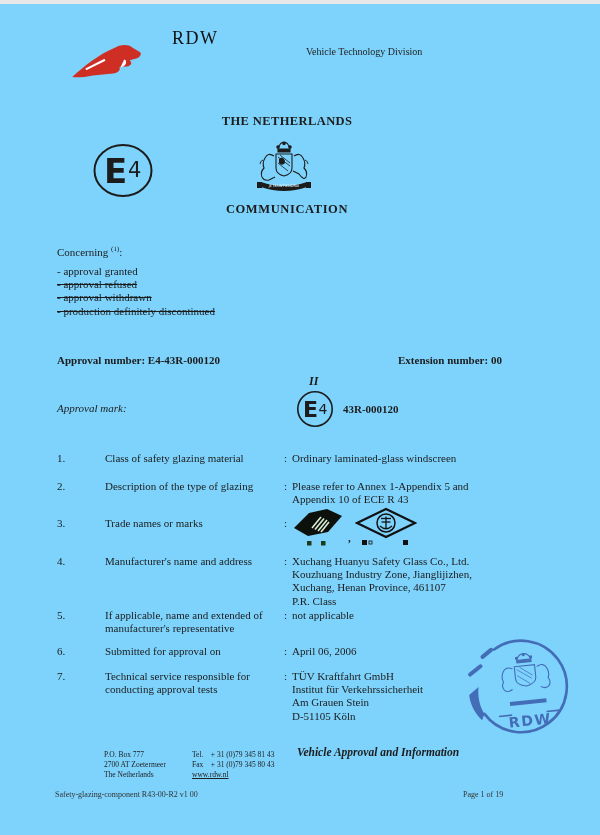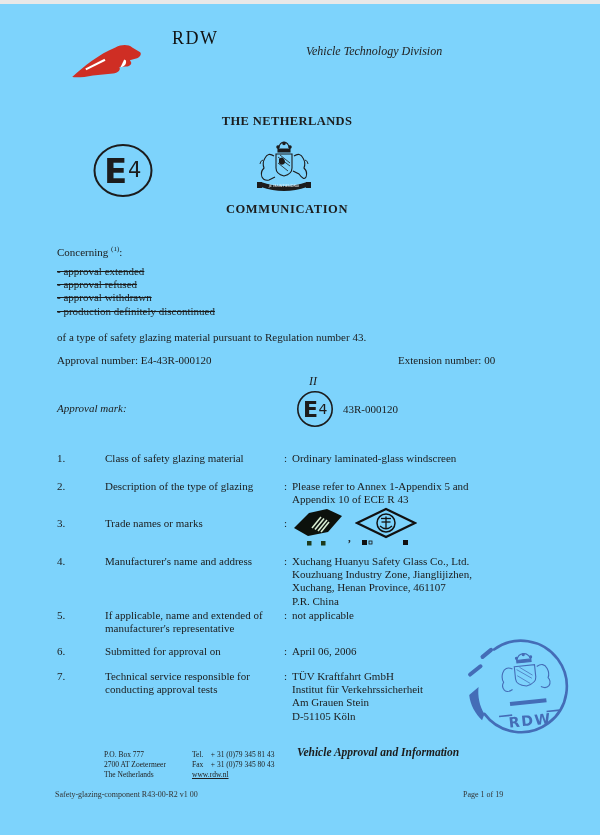--- a/index.html
+++ b/index.html
@@ -3,25 +3,25 @@
 <meta charset="utf-8">
 <style>
   html,body{margin:0;padding:0;background:#e8e8e8;}
   .page{
     position:relative;width:600px;height:835px;background:#7dd3fc;
     margin:4px auto;overflow:hidden;
     font-family:"Liberation Serif","DejaVu Serif",serif;
     color:#1c1c1c;font-size:11px;line-height:13.2px;
   }
   .abs{position:absolute;}
-  .bold{font-weight:normal;}
+  .bold{font-weight:bold;}
   .italic{font-style:italic;}
   .pre{white-space:pre;text-align:center;}
   .brand{font-size:18px;letter-spacing:1.5px;color:#111;}
-  .division{font-size:12px;color:#222;font-style:italic;}
+  .division{font-size:10px;color:#222;}
   .country{left:0;width:574px;text-align:center;font-weight:bold;font-size:12.5px;letter-spacing:.4px;}
   .native{left:0;width:574px;text-align:center;font-size:11px;letter-spacing:3px;}
   .communication{left:0;width:574px;text-align:center;font-weight:bold;font-size:12.5px;letter-spacing:.6px;}
   .struck{text-decoration:line-through;}
   .sup{font-size:7px;vertical-align:5px;}
   .item-row{display:flex;left:57px;width:500px;}
   .item-no{width:48px;flex:0 0 48px;}
   .item-label{width:175px;flex:0 0 175px;}
   .item-value{margin-left:4px;display:flex;}
   .item-colon{width:8px;flex:0 0 8px;}
@@ -75,26 +75,25 @@
     <text x="35" y="47.2" font-size="3.6" fill="#ffffff" text-anchor="middle">JE MAINTIENDRAI</text>
   </svg>
 
   <div class="abs communication" style="top:199px">COMMUNICATION</div>
 
   <div class="abs" style="left:57px;top:239px">
     <span>Concerning</span>
     <span class="sup">(1)</span><span>:</span>
   </div>
   <div class="abs" style="left:57px;top:261px">
-    <div class="struck">- approval extended</div>
+    <div>- approval granted</div>
     <div class="struck">- approval refused</div>
     <div class="struck">- approval withdrawn</div>
     <div class="struck">- production definitely discontinued</div>
   </div>
-  <div class="abs" style="left:57px;top:327px">of a type of safety glazing material pursuant to Regulation number 43.</div>
 
   <div class="abs bold" style="left:57px;top:350px">Approval number: E4-43R-000120</div>
   <div class="abs bold" style="left:398px;top:350px">Extension number: 00</div>
 
   <div class="abs bold italic" style="left:309px;top:371px;font-size:12px">II</div>
   <div class="abs italic" style="left:57px;top:398px">Approval mark:</div>
 
   <svg class="abs" style="left:296px;top:386px" width="38" height="38" viewBox="0 0 38 38">
     <circle cx="19" cy="19" r="17.2" fill="none" stroke="#1c1c1c" stroke-width="1.6"></circle>
     <text x="7" y="27" font-size="22" font-weight="bold" fill="#1c1c1c">E</text>
@@ -162,21 +161,21 @@
 
   <div class="abs item-row" style="top:551px">
     <div class="item-no">4.</div>
     <div class="item-label">Manufacturer's name and address</div>
     <div class="item-value">
         <span class="item-colon">:</span>
       <div class="vlines">
         <div>Xuchang Huanyu Safety Glass Co., Ltd.</div>
         <div>Kouzhuang Industry Zone, Jianglijizhen,</div>
         <div>Xuchang, Henan Province, 461107</div>
-        <div>P.R. China</div>
+        <div>P.R. Class</div>
       </div>
     </div>
   </div>
 
   <div class="abs item-row" style="top:605px">
     <div class="item-no">5.</div>
     <div class="item-label">If applicable, name and extended of manufacturer's representative</div>
     <div class="item-value">
         <span class="item-colon">:</span>
       <div class="vlines">

